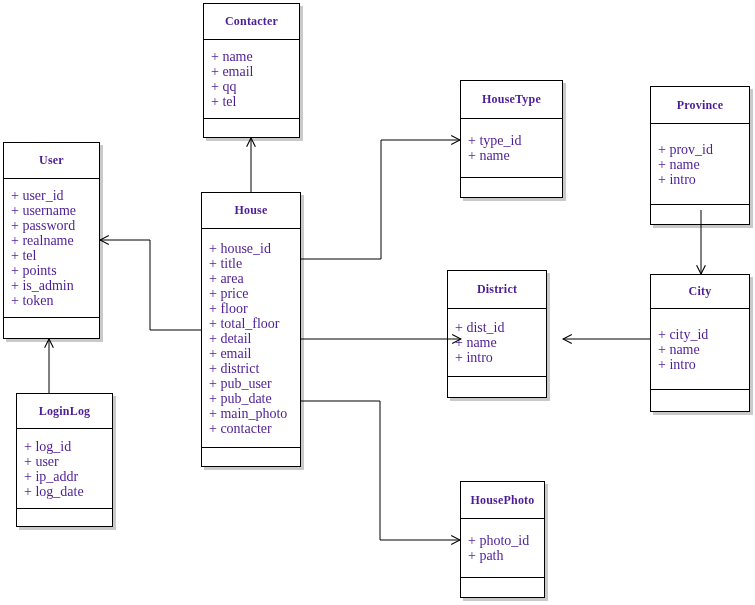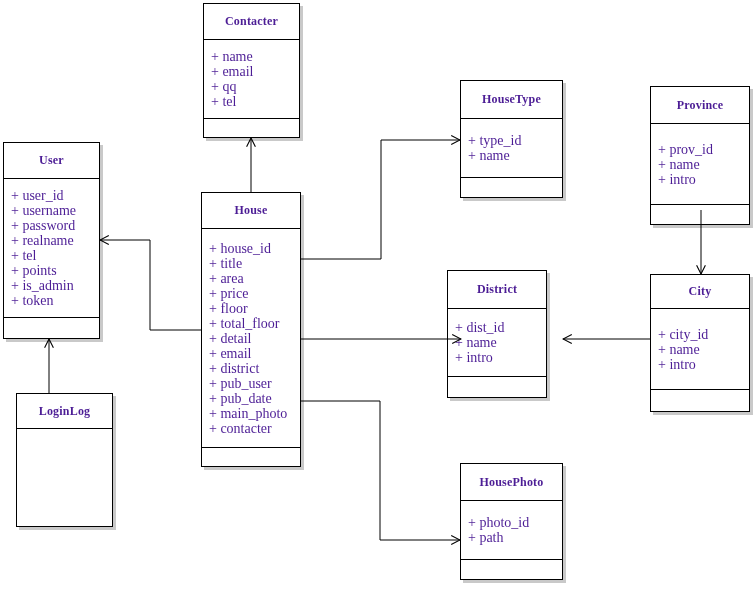--- a/index.html
+++ b/index.html
@@ -71,20 +71,26 @@
       <div class="a">+ tel</div>
       <div class="a">+ points</div>
       <div class="a">+ is_admin</div>
       <div class="a">+ token</div>
     </div>
     <div class="empty" style="height:20px;"></div>
   </div>
 
   <div class="cls" style="left:3px; top:393px; width:97px; height:134px;margin-left:13px;">
     <div class="title" style="height:35px;">LoginLog</div>
+    <div class="attrs">
+      <div class="a">+ log_id</div>
+      <div class="a">+ user</div>
+      <div class="a">+ ip_addr</div>
+      <div class="a">+ log_date</div>
+    </div>
     <div class="empty" style="height:17px;"></div>
   </div>
 
   <div class="cls" style="left:201px; top:192px; width:100px; height:275px;">
     <div class="title" style="height:36px;">House</div>
     <div class="attrs">
       <div class="a">+ house_id</div>
       <div class="a">+ title</div>
       <div class="a">+ area</div>
       <div class="a">+ price</div>
@@ -133,21 +139,21 @@
   <div class="cls" style="left:650px; top:274px; width:100px; height:138px;">
     <div class="title" style="height:34px;">City</div>
     <div class="attrs">
       <div class="a">+ city_id</div>
       <div class="a">+ name</div>
       <div class="a">+ intro</div>
     </div>
     <div class="empty" style="height:21px;"></div>
   </div>
 
-  <div class="cls" style="left:460px; top:463px; width:103px; height:117px;">
+  <div class="cls" style="left:460px; top:481px; width:85px; height:117px;">
     <div class="title" style="height:37px;">HousePhoto</div>
     <div class="attrs">
       <div class="a">+ photo_id</div>
       <div class="a">+ path</div>
     </div>
     <div class="empty" style="height:19px;"></div>
   </div>
 
 </div>
 

